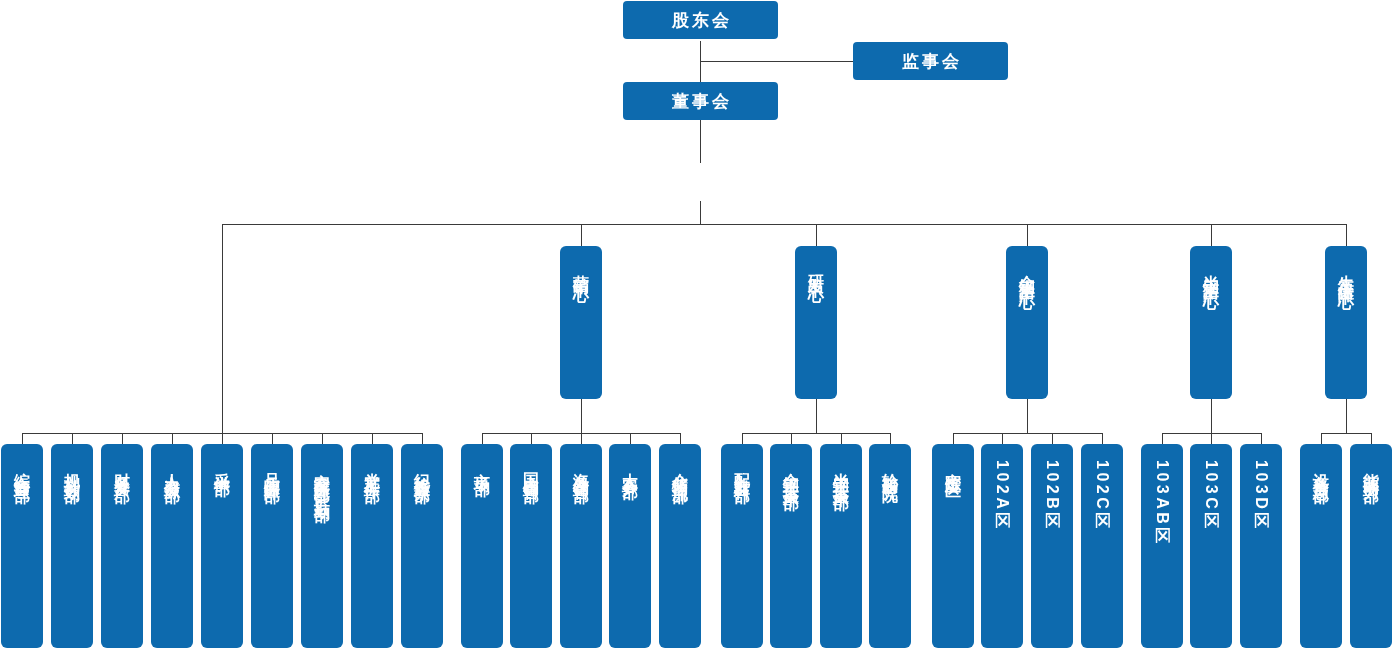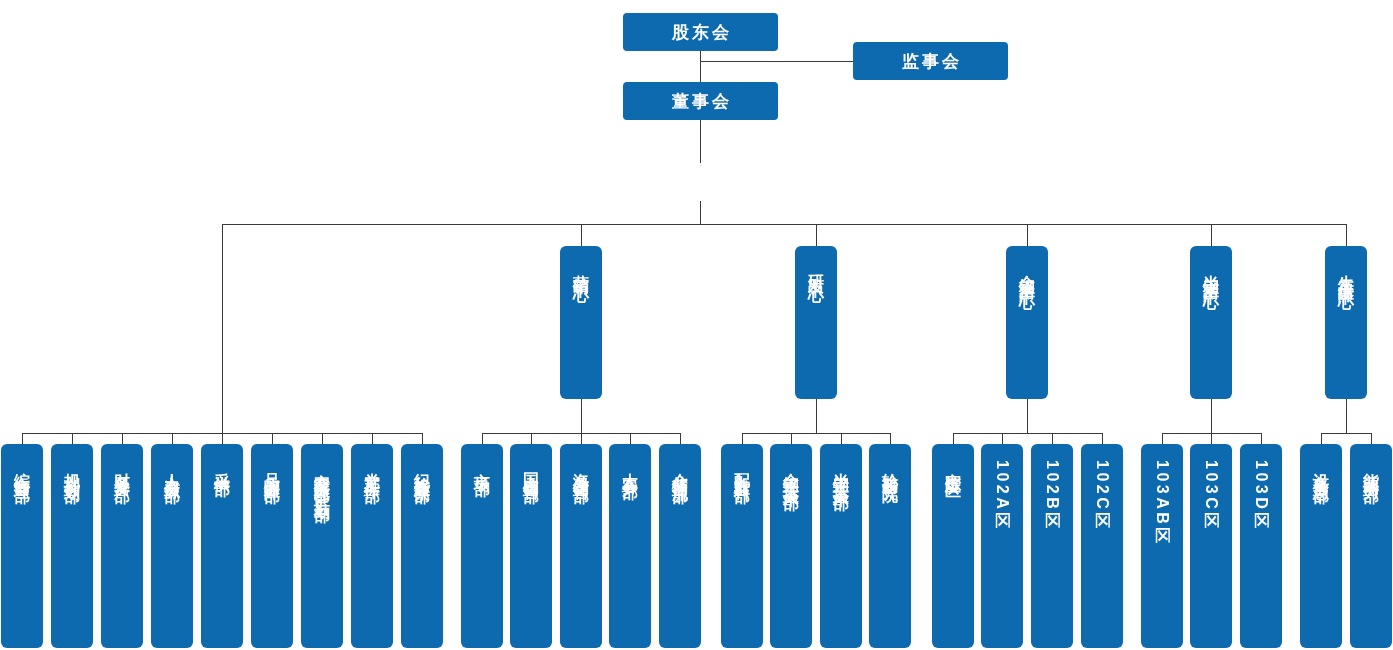--- a/index.html
+++ b/index.html
@@ -105,21 +105,21 @@
   <div class="vl" style="left:890px;top:433px;height:11px"></div>
   <div class="vl" style="left:953px;top:433px;height:11px"></div>
   <div class="vl" style="left:1002px;top:433px;height:11px"></div>
   <div class="vl" style="left:1052px;top:433px;height:11px"></div>
   <div class="vl" style="left:1102px;top:433px;height:11px"></div>
   <div class="vl" style="left:1162px;top:433px;height:11px"></div>
   <div class="vl" style="left:1261px;top:433px;height:11px"></div>
   <div class="vl" style="left:1321px;top:433px;height:11px"></div>
   <div class="vl" style="left:1371px;top:433px;height:11px"></div>
 
-  <div class="box h" style="left:623px;top:13px">
+  <div class="box h" style="left:623px;top:1px">
     <span>股东会</span>
   </div>
   <div class="box h" style="left:623px;top:82px">
     <span>董事会</span>
   </div>
   <div class="box h" style="left:853px;top:42px">
     <span>监事会</span>
   </div>
 
   <div class="box m" style="left:560px">

